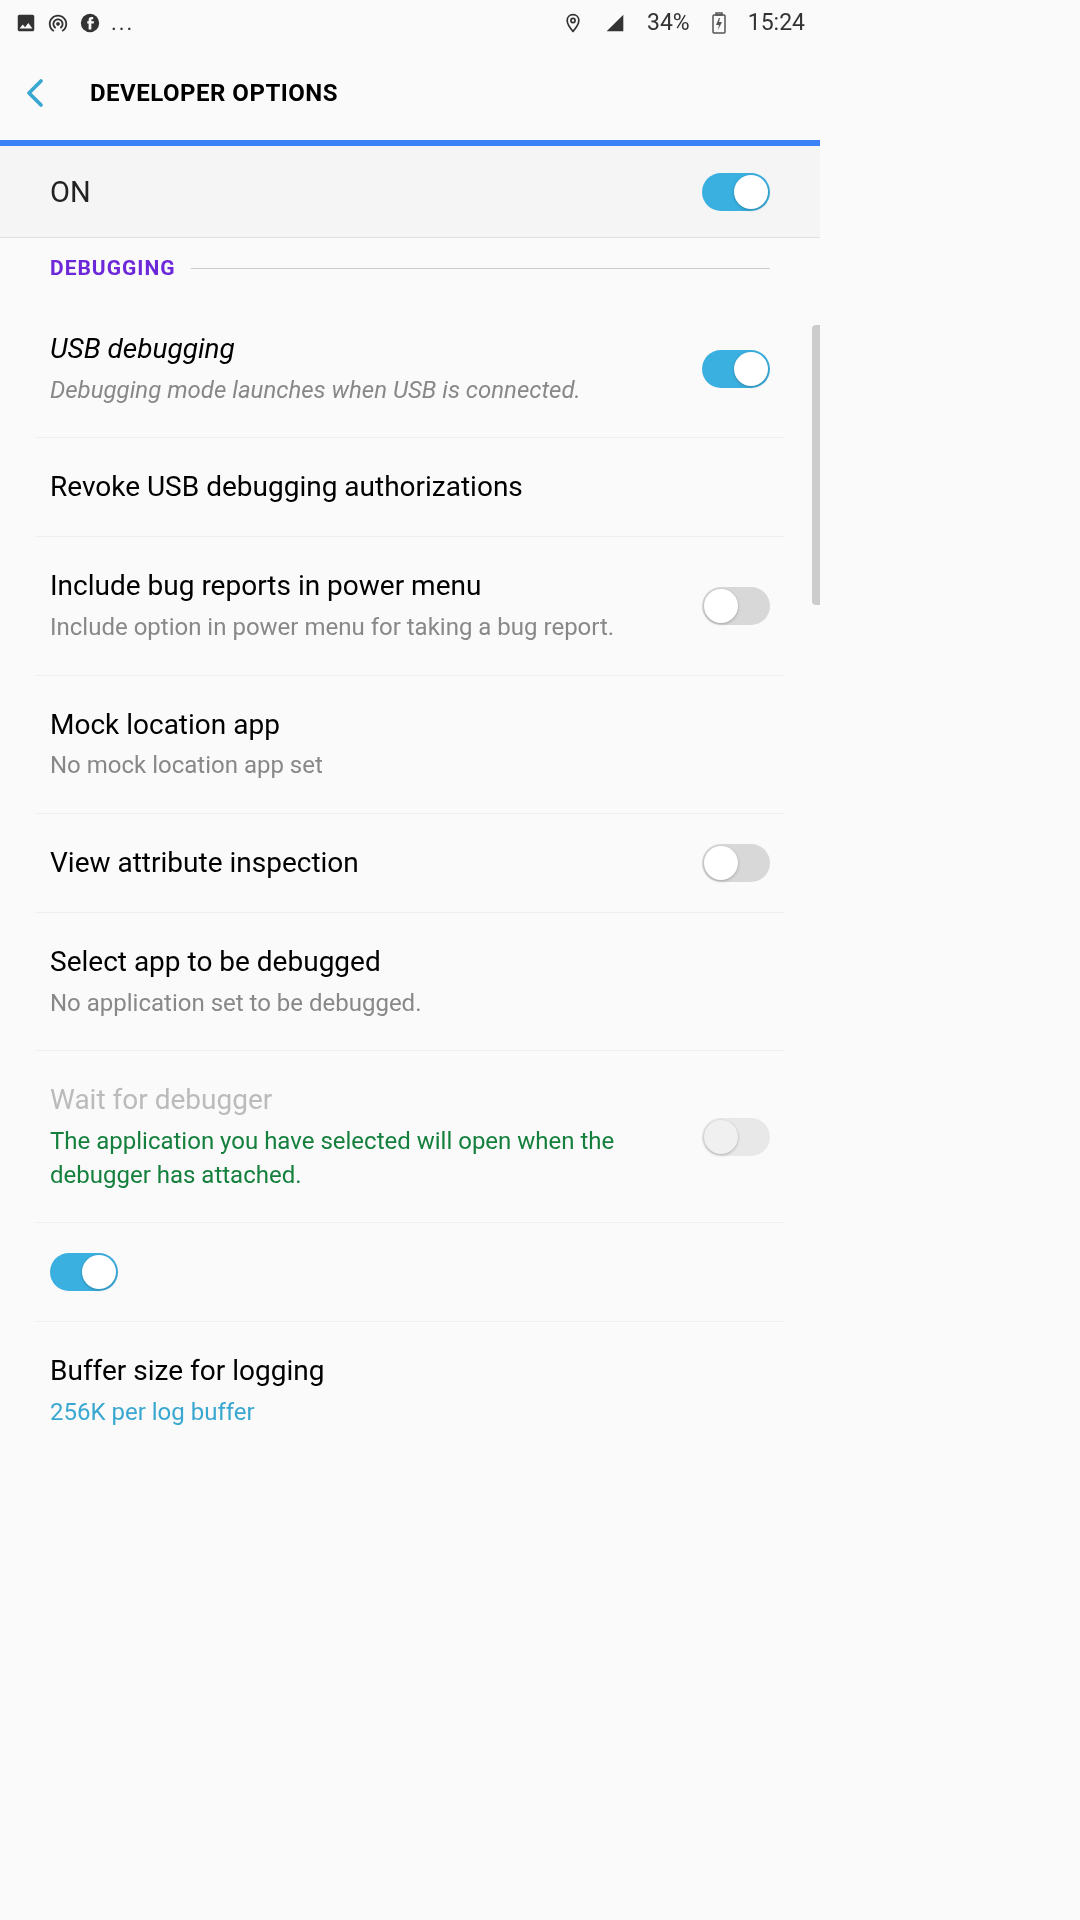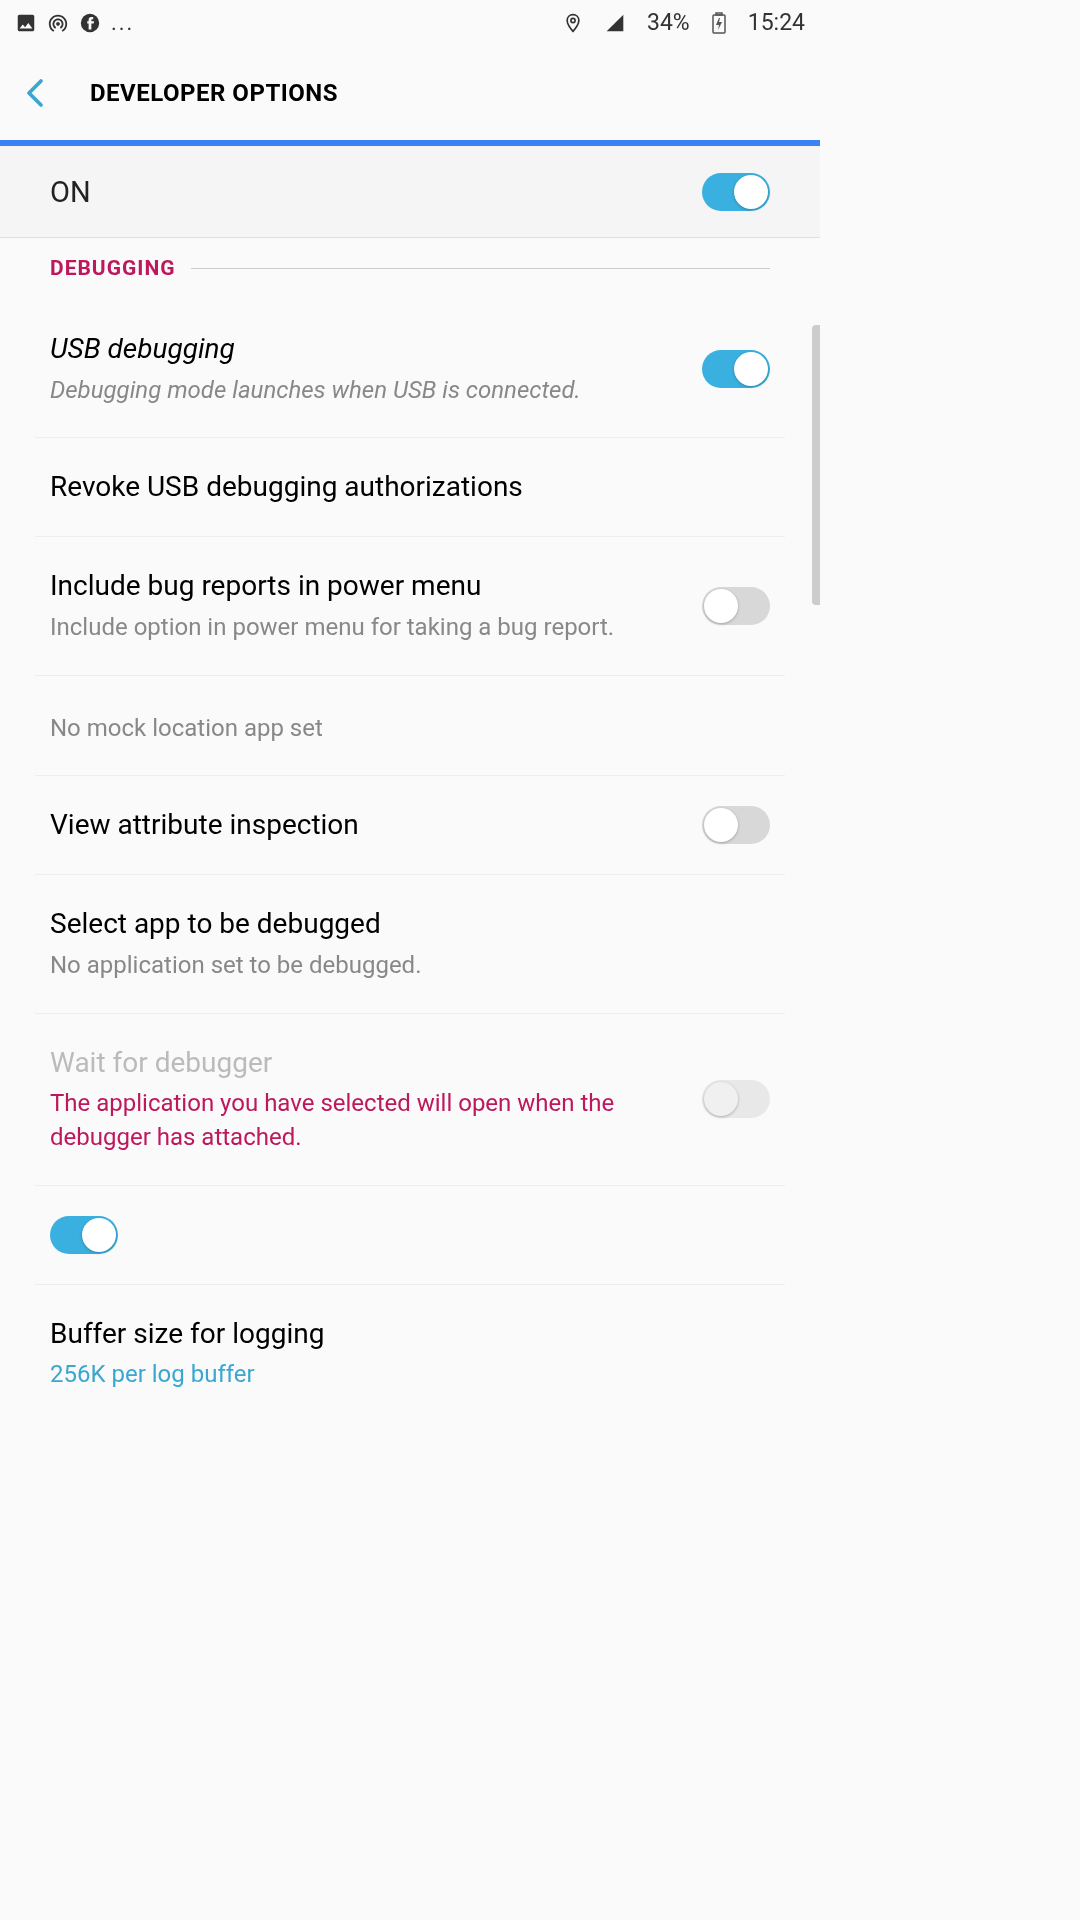--- a/index.html
+++ b/index.html
@@ -78,21 +78,21 @@
     }
     .section-header {
       padding: 18px 50px 0;
       display: flex;
       align-items: center;
       gap: 15px;
     }
     .section-label {
       font-size: 21px;
       font-weight: 700;
-      color: #be185d;
+      color: #6d28d9;
       letter-spacing: 1px;
     }
     .section-line {
       flex: 1;
       height: 1px;
       background: #ccc;
     }
     .settings-list {
       padding: 0 0;
     }
@@ -119,21 +119,21 @@
     .setting-subtitle {
       font-size: 24px;
       color: #888;
       line-height: 1.4;
       margin-top: 6px;
     }
     .setting-title.disabled {
       color: #bbb;
     }
     .setting-subtitle.disabled {
-      color: #be185d;
+      color: #15803d;
     }
     .setting-subtitle.accent {
       color: #3aa7d0;
     }
     .toggle {
       width: 68px;
       height: 38px;
       border-radius: 19px;
       position: relative;
       flex-shrink: 0;
@@ -274,20 +274,21 @@
       <div class="setting-subtitle">Include option in power menu for taking a bug report.</div>
     </div>
     <div class="toggle off">
         <div class="toggle-knob"></div>
       </div>
   </div>
   <div class="item-divider"></div>
 
   <div class="setting-row">
     <div class="setting-text">
+      <div class="setting-title">Mock location app</div>
       <div class="setting-subtitle">No mock location app set</div>
     </div>
   </div>
   <div class="item-divider"></div>
 
   <div class="setting-row">
     <div class="setting-text">
       <div class="setting-title">View attribute inspection</div>
     </div>
     <div class="toggle off">

